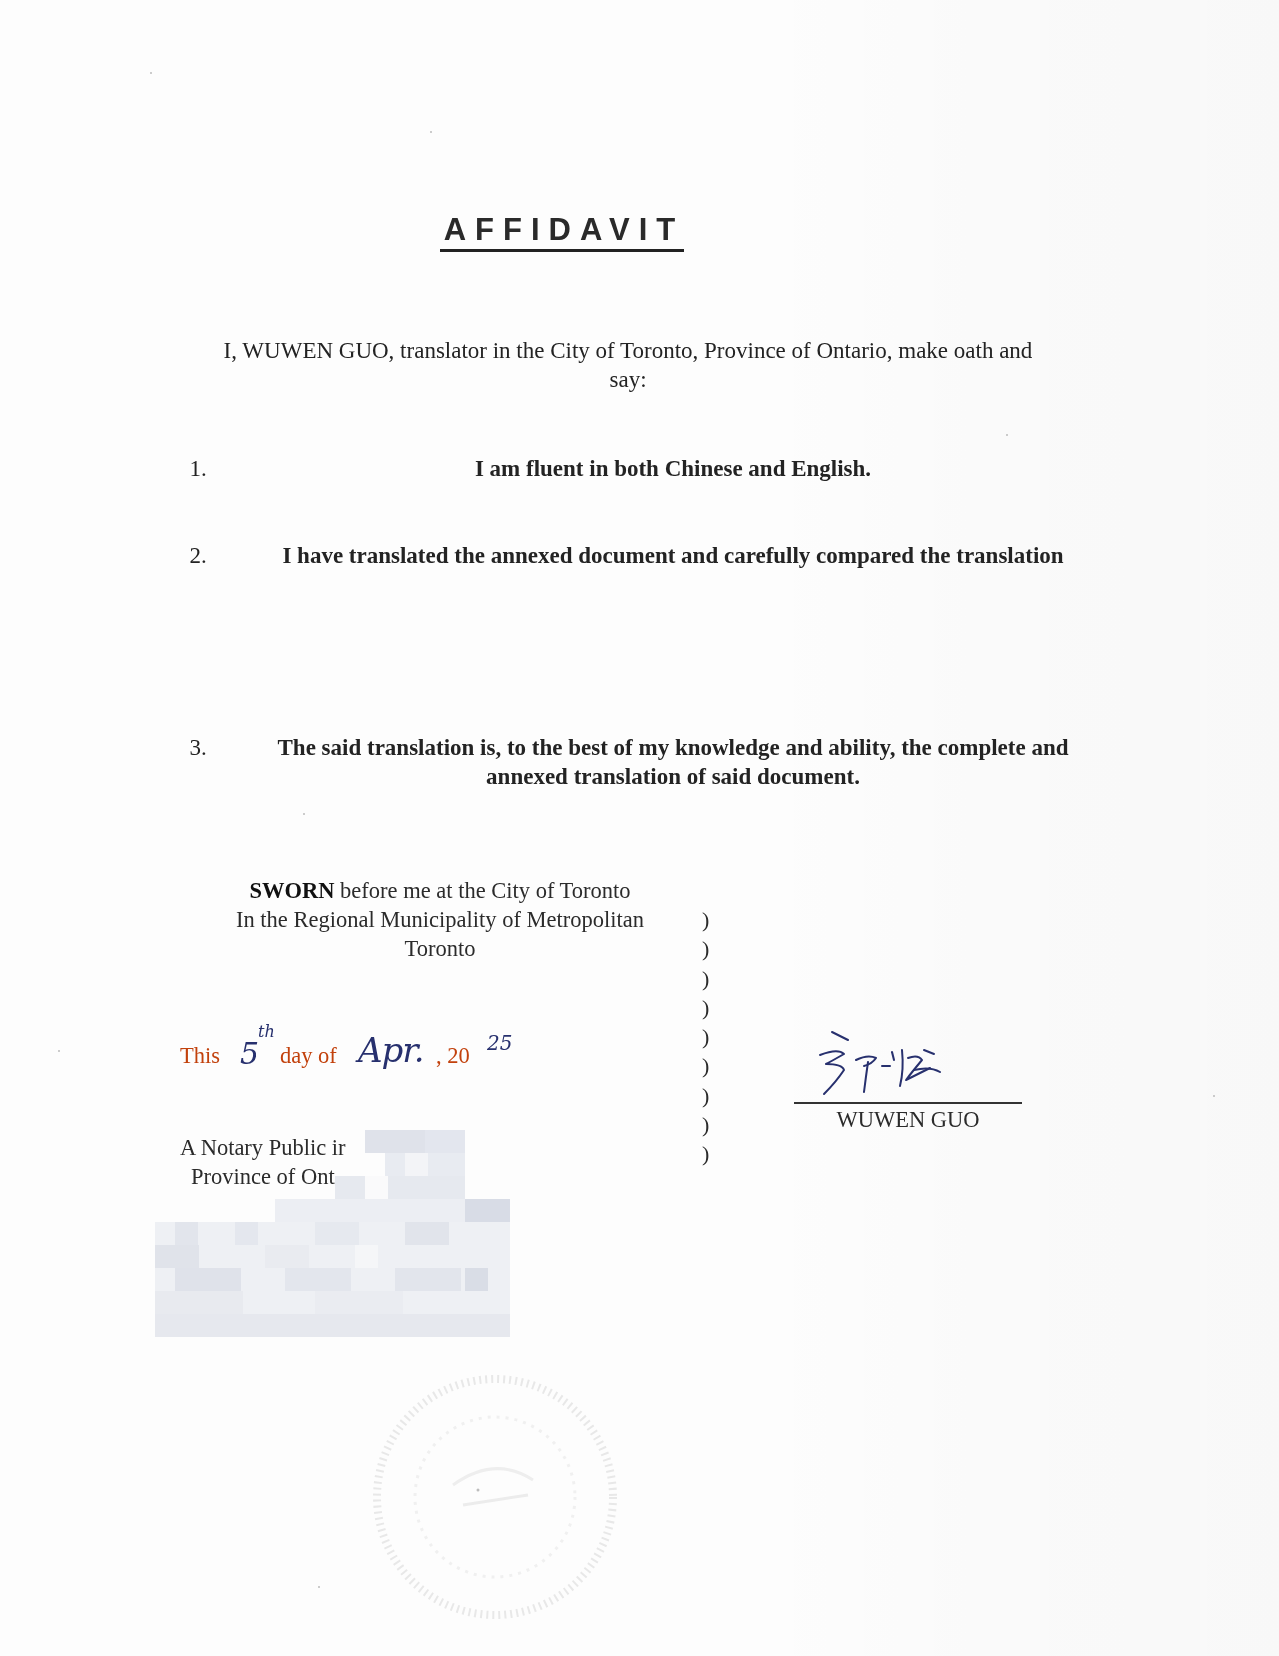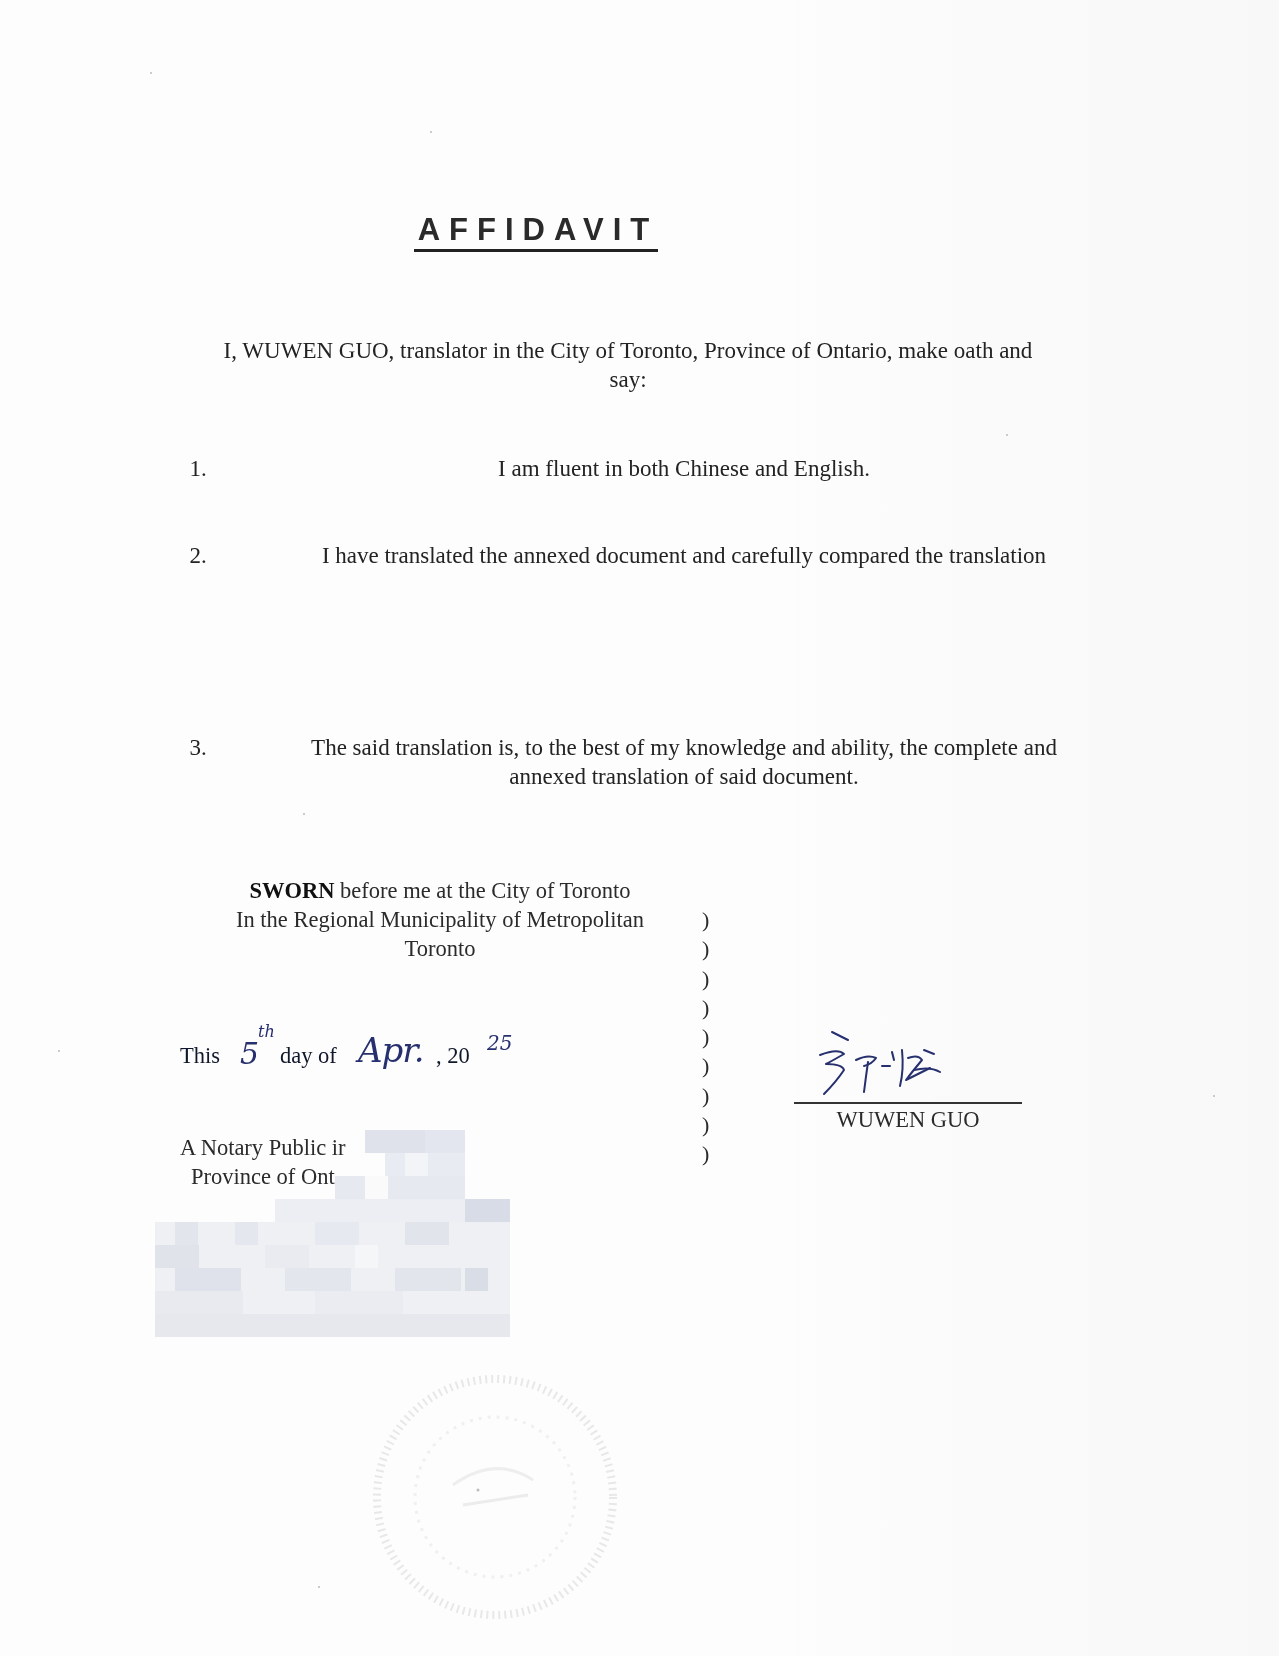--- a/index.html
+++ b/index.html
@@ -16,41 +16,42 @@
     .scan-shade {
       position: absolute; top: 0; right: 0; width: 520px; height: 1656px;
       background: linear-gradient(90deg, rgba(0,0,0,0) 0%, rgba(0,0,0,0.012) 40%, rgba(0,0,0,0.02) 100%);
       pointer-events: none;
     }
     .speck { position: absolute; width: 2px; height: 2px; background: #bbb; border-radius: 50%; }
 
     .title {
       position: absolute; top: 212px; left: 0; width: 1072px;
       text-align: center;
+      padding-left: 26px;
     }
     .title span {
       font-family: "Liberation Sans", "DejaVu Sans", sans-serif;
       font-weight: bold; font-size: 31px; letter-spacing: 9px;
       color: #2a2a2a;
       border-bottom: 3px solid #222;
       padding: 0 0 2px 4px;
     }
     .body-text { font-size: 23px; line-height: 29px; color: #232323; }
     .abs { position: absolute; text-align: center; }
 
     .intro { top: 336px; left: 178px; width: 900px; }
     .num { left: 178px; width: 40px; }
-    .para { left: 269px; width: 830px; }
+    .para { left: 258px; width: 830px; font-weight: bold; }
 
     .sworn { top: 876px; left: 180px; width: 520px; font-size: 22.5px; line-height: 29px; color: #2b2b2b; }
     .sworn b { color: #111; }
     .paren-col { position: absolute; left: 702px; top: 905px; width: 20px; }
     .paren { font-size: 22px; line-height: 29.3px; color: #2b2b2b; }
 
-    .date-line { top: 1043px; left: 180px; font-size: 22.5px; color: #0f172a; white-space: nowrap; }
+    .date-line { top: 1043px; left: 180px; font-size: 22.5px; color: #c2410c; white-space: nowrap; }
     .hand {
       font-family: "DejaVu Serif", serif; font-style: italic;
       color: #27306e; position: absolute;
     }
 
     .sig-area { position: absolute; left: 790px; top: 1010px; width: 230px; height: 90px; }
     .sig-line { position: absolute; left: 794px; top: 1102px; width: 228px; border-top: 2px solid #333; }
     .sig-name { position: absolute; left: 794px; top: 1107px; width: 228px; text-align: center; font-size: 22.5px; color: #2b2b2b; }
 
     .notary { top: 1133px; left: 180px; font-size: 22.5px; line-height: 29px; color: #2b2b2b; }

